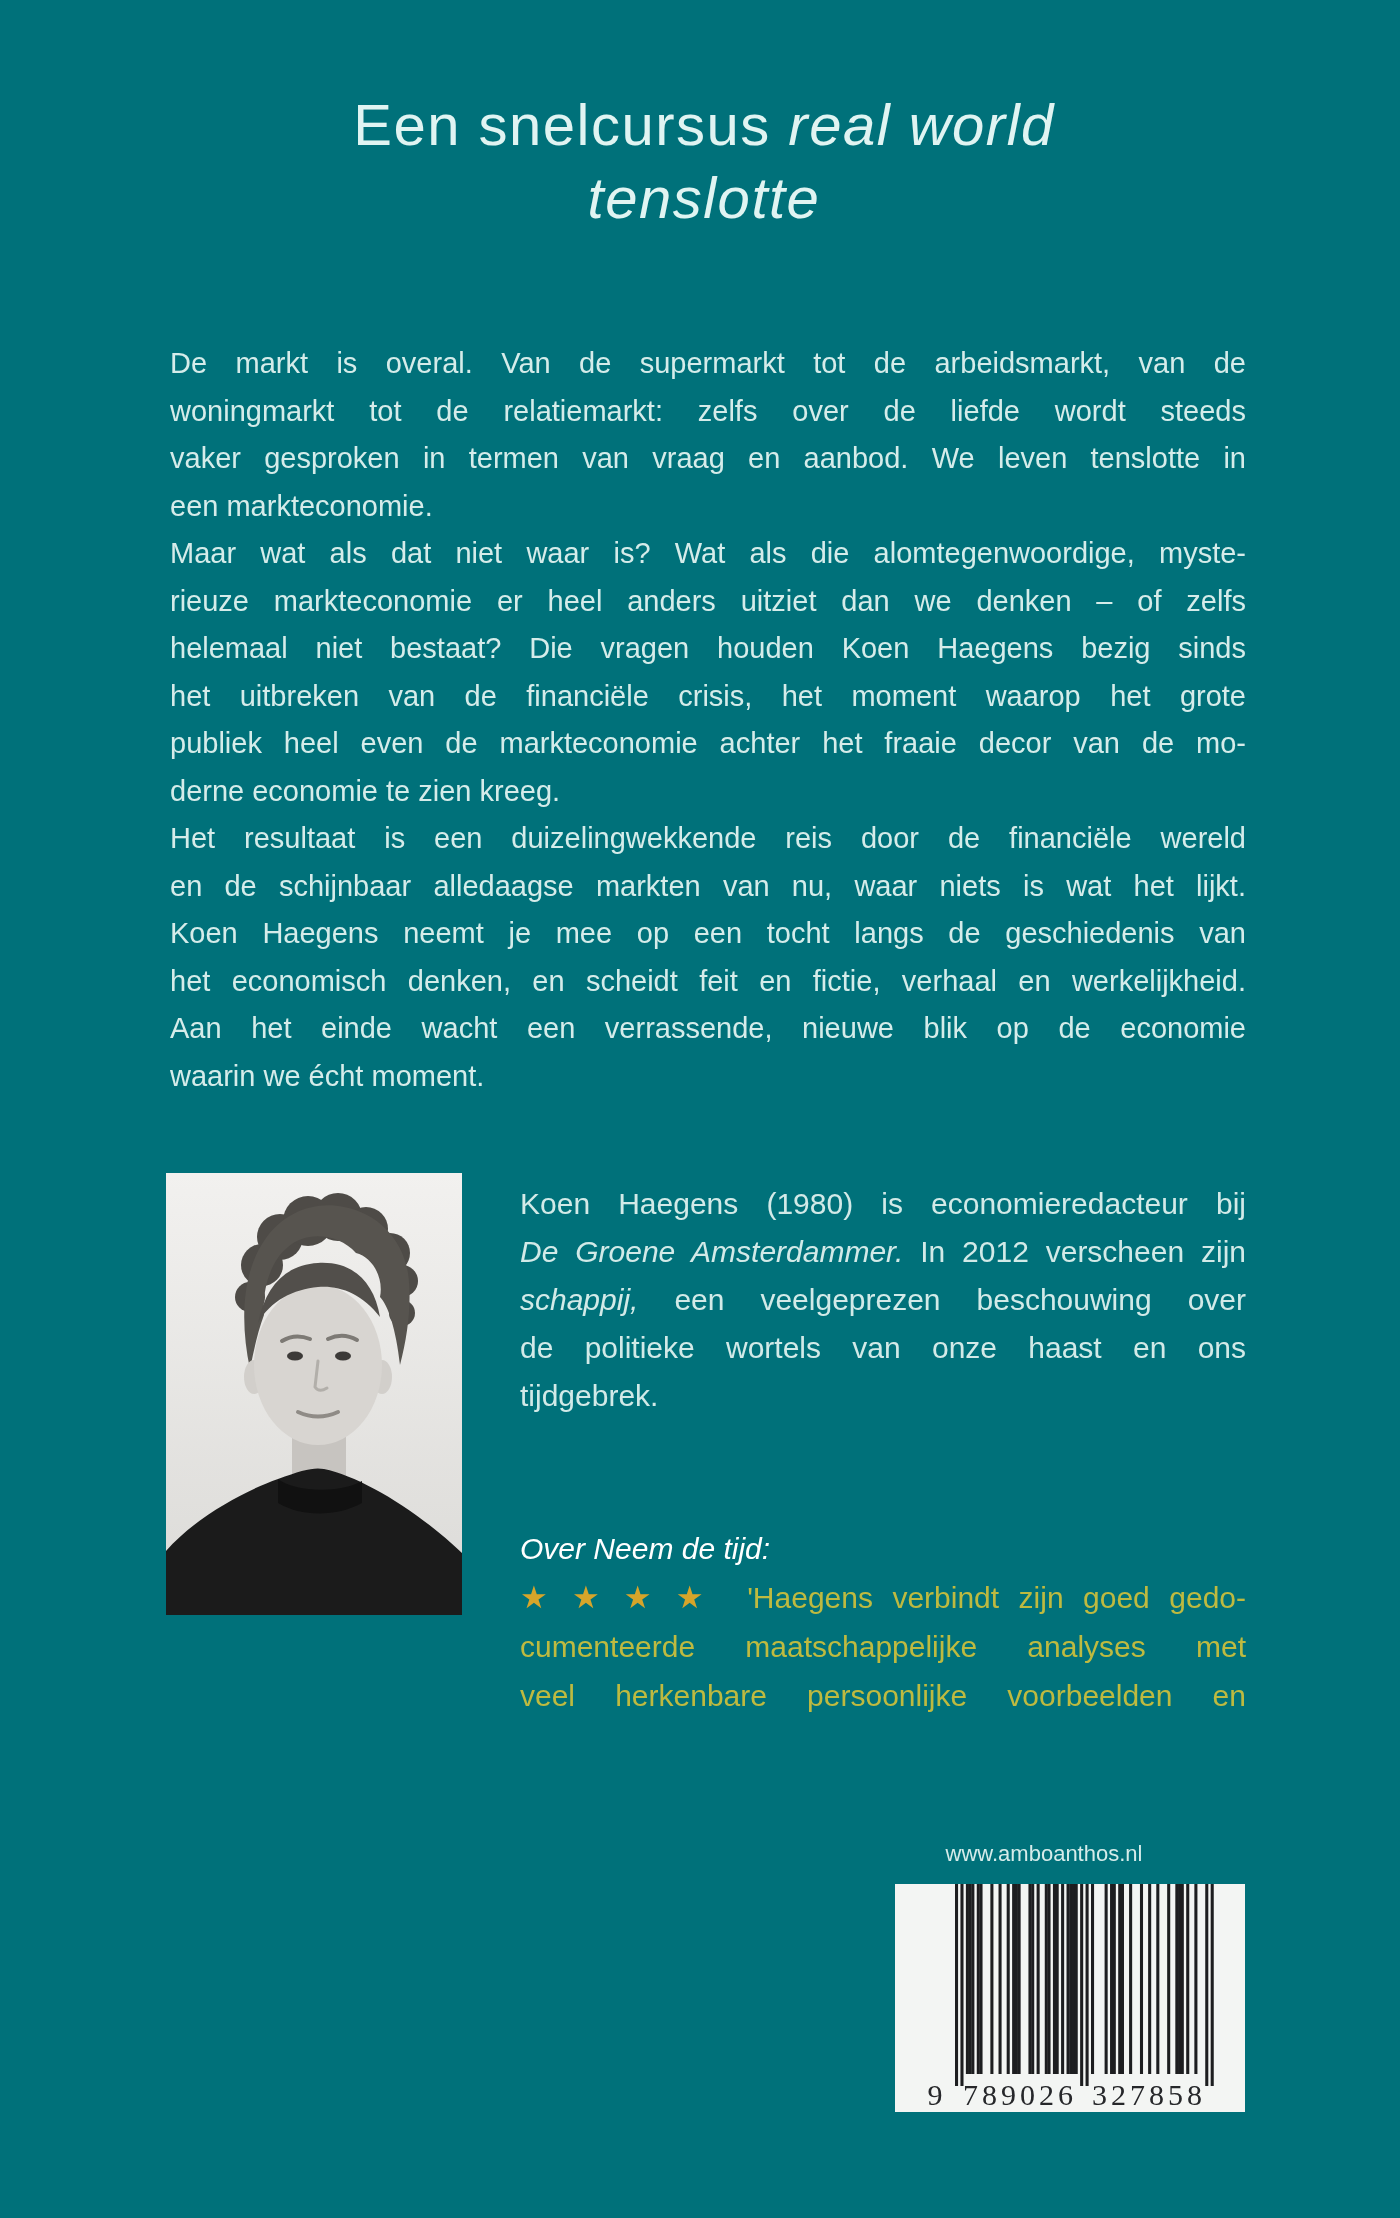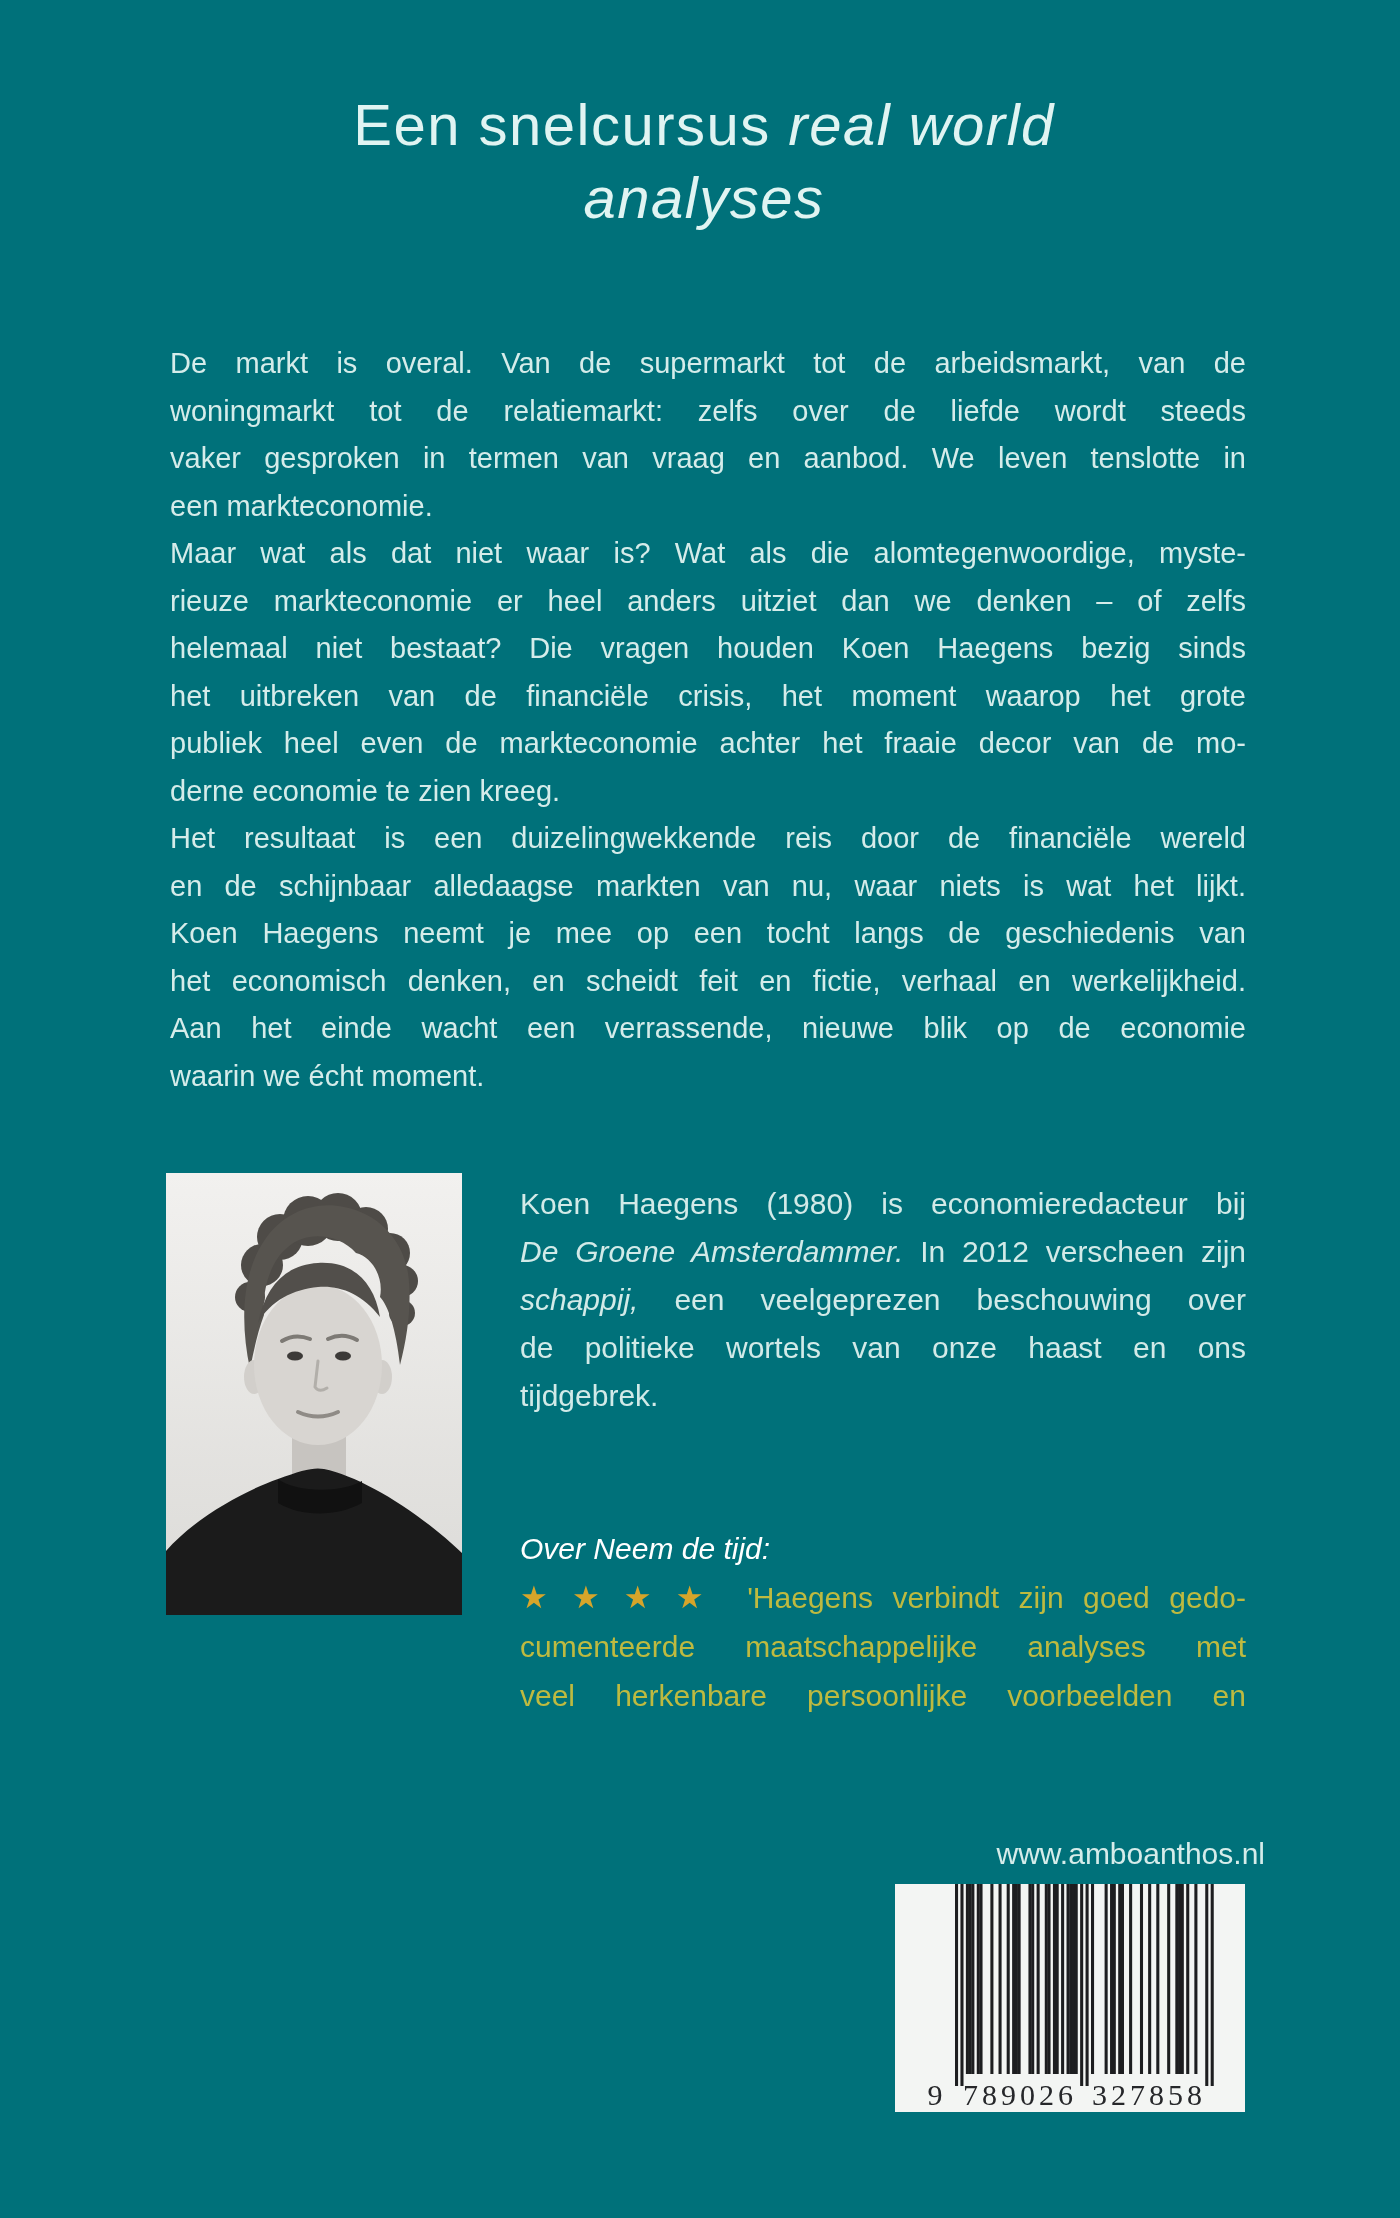--- a/index.html
+++ b/index.html
@@ -42,41 +42,41 @@
   .review{
     position:absolute; top:1524px; left:520px; width:726px;
     font-size:30px; line-height:49px;
   }
   .review .heading{color:#ffffff;}
   .review .quote-lines .line{color:#beba40;}
   .stars{color:#d6a52a; letter-spacing:13px; font-size:31px;}
 
   
   .website{
-    position:absolute; top:1838px; left:915px; width:350px;
-    text-align:right; color:#d5ecea; font-size:30px; line-height:32px;
+    position:absolute; top:1838px; left:869px; width:350px;
+    text-align:center; color:#d5ecea; font-size:22px; line-height:32px;
   }
   .barcode-box{
     position:absolute; top:1884px; left:895px; width:350px; height:228px;
     background:#f3f5f3;
   }
   .barcode-box svg{display:block;}
   .bc-digit{
     font-family:"Liberation Serif", serif; font-size:30px; fill:#26272a;
     letter-spacing:4px;
   }
 </style>
 </head>
 <body>
 
 <div class="cover">
 
   <div class="title">
       <div class="line last"><span class="">Een snelcursus </span><span class="it ">real world</span></div>
-      <div class="line last"><span class="it ">analyses</span></div>
+      <div class="line last"><span class="it ">tenslotte</span></div>
     </div>
 
   <div class="synopsis">
       <div class="line"><span class="">De markt is overal. Van de supermarkt tot de arbeidsmarkt, van de</span></div>
       <div class="line"><span class="">woningmarkt tot de relatiemarkt: zelfs over de liefde wordt steeds</span></div>
       <div class="line"><span class="">vaker gesproken in termen van vraag en aanbod. We leven tenslotte in</span></div>
       <div class="line last"><span class="">een markteconomie.</span></div>
       <div class="line"><span class="">Maar wat als dat niet waar is? Wat als die alomtegenwoordige, myste-</span></div>
       <div class="line"><span class="">rieuze markteconomie er heel anders uitziet dan we denken – of zelfs</span></div>
       <div class="line"><span class="">helemaal niet bestaat? Die vragen houden Koen Haegens bezig sinds</span></div>

